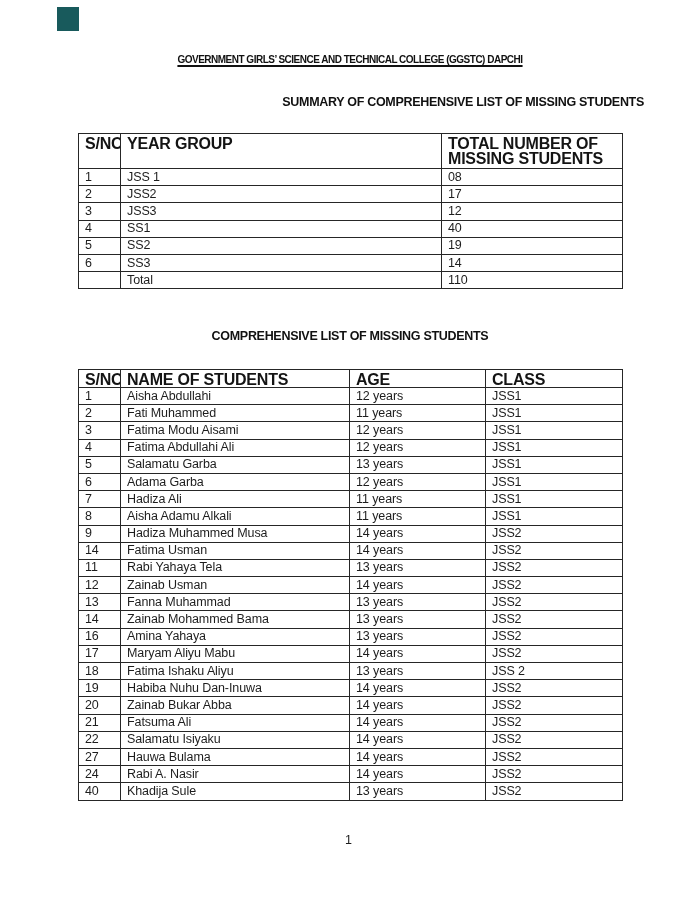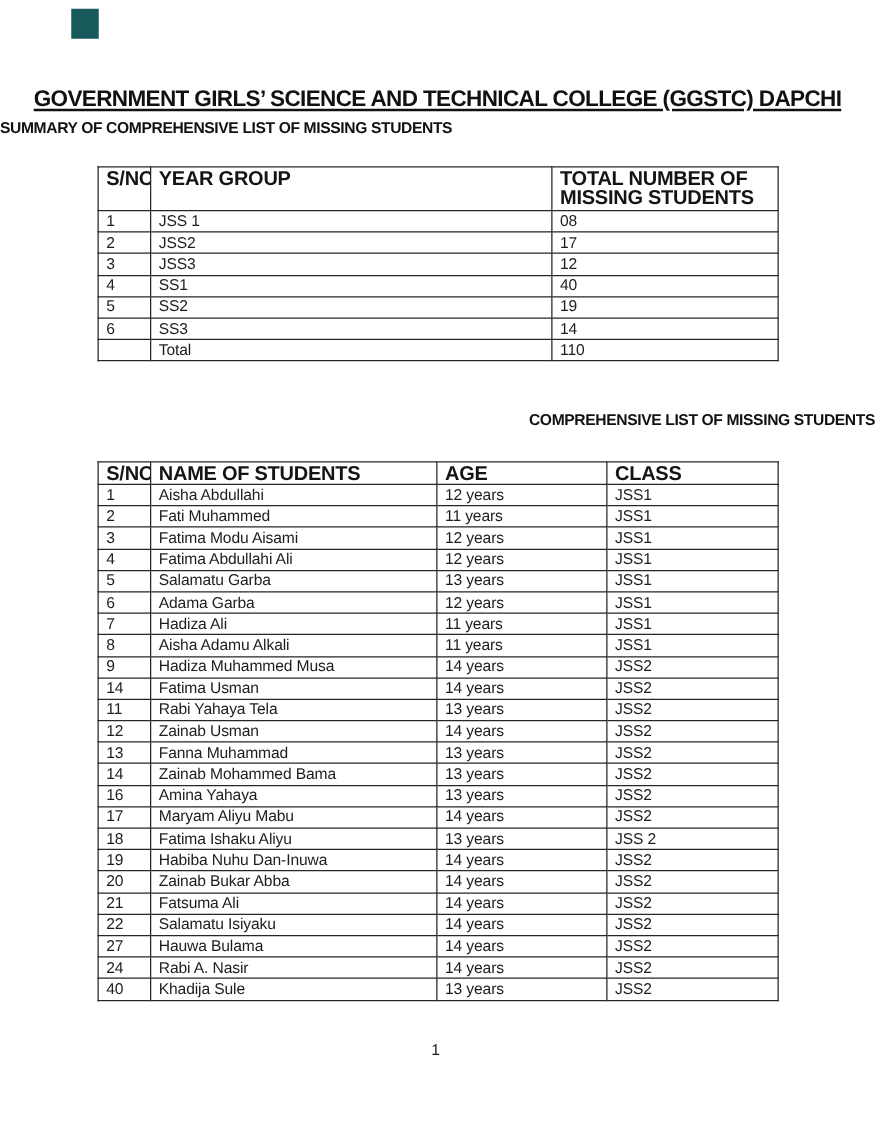--- a/index.html
+++ b/index.html
@@ -17,40 +17,39 @@
   .corner-mark {
     position: absolute;
     left: 57px; top: 7px;
     width: 22px; height: 24px;
     background: #185a5c;
   }
   .doc-title {
     position: absolute;
     top: 54px; left: 0; width: 700px;
     text-align: center;
-    font-size: 18px; font-weight: bold;
+    font-size: 10px; font-weight: bold;
     letter-spacing: -0.5px;
     color: #111111;
     text-decoration: underline;
     text-underline-offset: 2px;
     text-decoration-thickness: 1.5px;
-    margin-top: 15px;
   }
   .doc-subtitle {
     position: absolute;
     top: 95px; left: 0; width: 644px;
-    text-align: left;
+    text-align: right;
     font-size: 12.5px; font-weight: bold;
     letter-spacing: -0.3px;
     color: #111111;
   }
   .section-heading {
     position: absolute;
     top: 329px; left: 0; width: 700px;
-    text-align: right;
+    text-align: center;
     font-size: 12.5px; font-weight: bold;
     letter-spacing: -0.3px;
     color: #111111;
   }
   table.tbl {
     position: absolute;
     left: 78px;
     border-collapse: collapse;
     table-layout: fixed;
     width: 544px;

